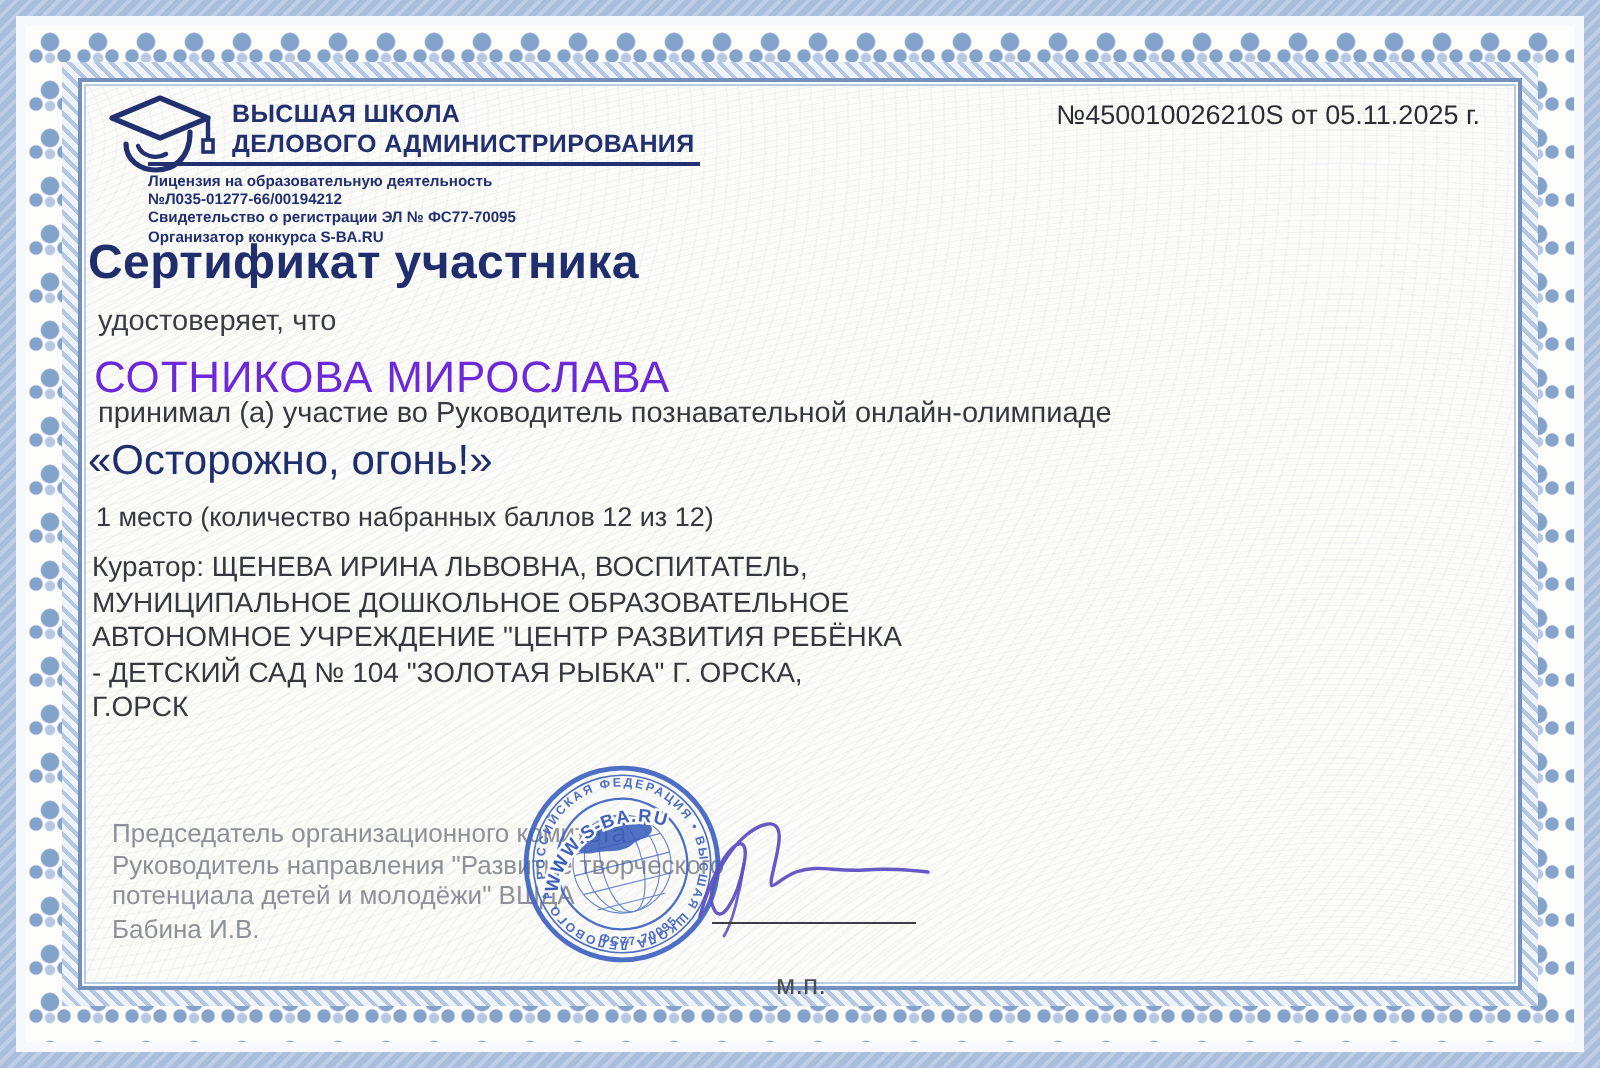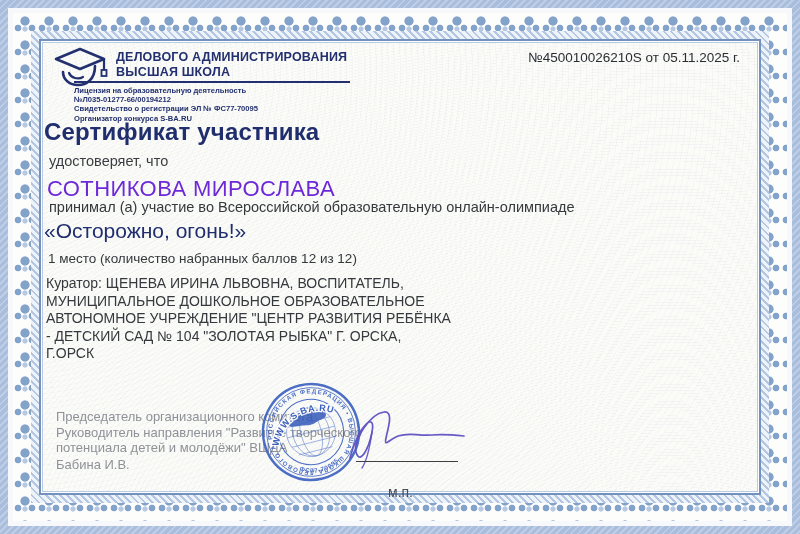--- a/index.html
+++ b/index.html
@@ -63,34 +63,34 @@
 <div class="content"></div>
 
 <svg class="logo-icon" viewBox="0 0 56 52">
   <path d="M28 3 L52 13 L28 23 L4 13 Z" fill="none" stroke="#23306f" stroke-width="2.6" stroke-linejoin="round"></path>
   <path d="M52 13 v11" fill="none" stroke="#23306f" stroke-width="2.2"></path>
   <rect x="49.5" y="24" width="5" height="6" fill="none" stroke="#23306f" stroke-width="1.8"></rect>
   <path d="M43 20 c0 14 -9 19 -17 19 c-8 0 -15 -5 -15 -13" fill="none" stroke="#23306f" stroke-width="2.6" stroke-linecap="round"></path>
   <path d="M17 27 c2 5 9 7 14 4" fill="none" stroke="#23306f" stroke-width="2.2" stroke-linecap="round"></path>
 </svg>
 <div class="org-name">
+  <div>ВЫСШАЯ ШКОЛА</div>
   <div>ДЕЛОВОГО АДМИНИСТРИРОВАНИЯ</div>
-  <div>ВЫСШАЯ ШКОЛА</div>
 </div>
 <div class="org-divider"></div>
 <div class="org-license multiline">Лицензия на образовательную деятельность
 №Л035-01277-66/00194212
 Свидетельство о регистрации ЭЛ № ФС77-70095
 Организатор конкурса S-BA.RU</div>
 <div class="cert-number">№450010026210S от 05.11.2025 г.</div>
 
 <div class="cert-title">Сертификат участника</div>
 <div class="cert-subtitle">удостоверяет, что</div>
 <div class="cert-name">СОТНИКОВА МИРОСЛАВА</div>
-<div class="cert-participation">принимал (а) участие во Всероссийской образовательную онлайн-олимпиаде</div>
+<div class="cert-participation">принимал (а) участие во Руководитель познавательной онлайн-олимпиаде</div>
 <div class="cert-olympiad">«Осторожно, огонь!»</div>
 <div class="cert-result">1 место (количество набранных баллов 12 из 12)</div>
 <div class="cert-curator multiline">Куратор: ЩЕНЕВА ИРИНА ЛЬВОВНА, ВОСПИТАТЕЛЬ,
 МУНИЦИПАЛЬНОЕ ДОШКОЛЬНОЕ ОБРАЗОВАТЕЛЬНОЕ
 АВТОНОМНОЕ УЧРЕЖДЕНИЕ "ЦЕНТР РАЗВИТИЯ РЕБЁНКА
 - ДЕТСКИЙ САД № 104 "ЗОЛОТАЯ РЫБКА" Г. ОРСКА,
 Г.ОРСК</div>
 
 <div class="footer-role multiline">Председатель организационного комитета
 Руководитель направления "Развитие творческого

